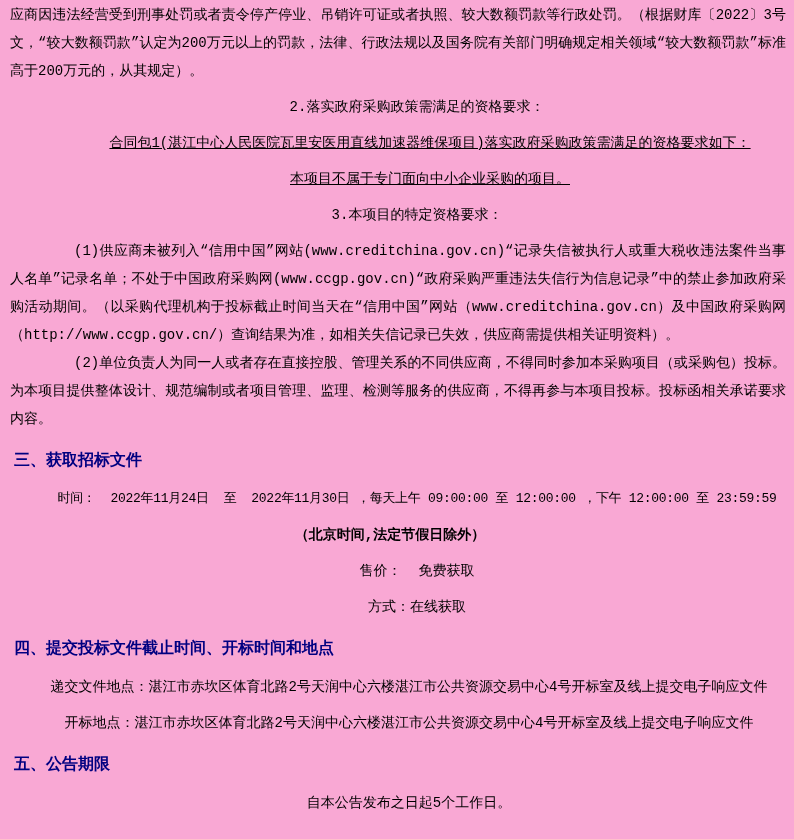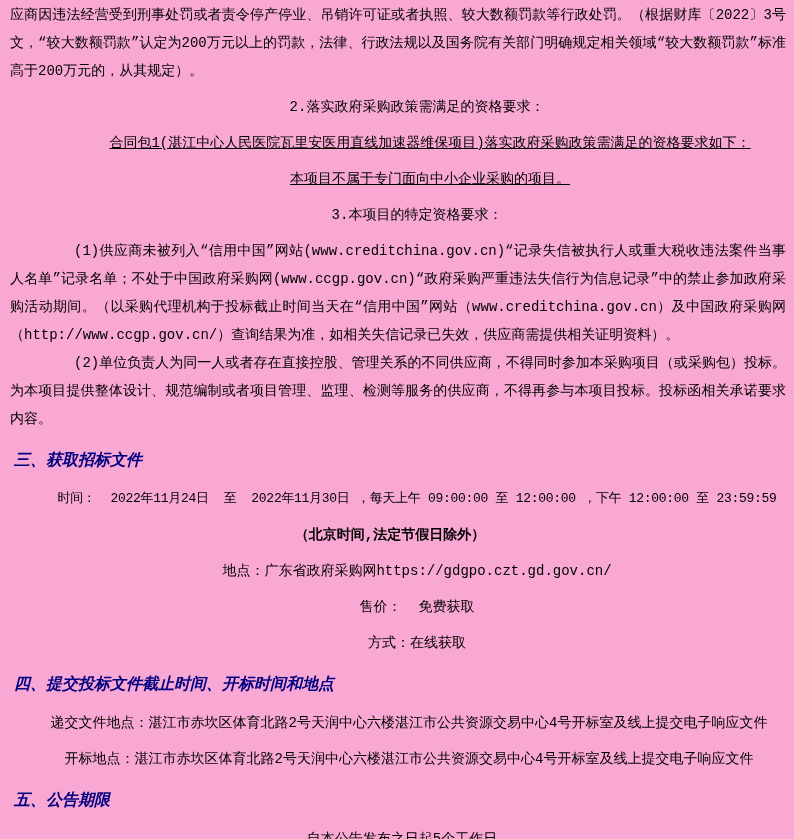--- a/index.html
+++ b/index.html
@@ -43,21 +43,20 @@
     letter-spacing: -0.3px;       
   }
   .sec-head {
     margin: 13px 0 11px 0;
     padding-left: 4px;
     font-family: "Liberation Sans", sans-serif;
     font-weight: bold;
     font-size: 16px;
     line-height: 28px;
     color: #000080;               
-    font-style: italic;
   }
 </style>
 </head>
 <body>
 
 <div class="page">
 
   <p class="para">应商因违法经营受到刑事处罚或者责令停产停业、吊销许可证或者执照、较大数额罚款等行政处罚。（根据财库〔2022〕3号文，“较大数额罚款”认定为200万元以上的罚款，法律、行政法规以及国务院有关部门明确规定相关领域“较大数额罚款”标准高于200万元的，从其规定）。</p>
 
   <div class="line ind3">2.落实政府采购政策需满足的资格要求：</div>
@@ -72,21 +71,20 @@
   <p class="pfirst">(1)供应商未被列入“信用中国”网站(www.creditchina.gov.cn)“记录失信被执行人或重大税收违法案件当事人名单”记录名单；不处于中国政府采购网(www.ccgp.gov.cn)“政府采购严重违法失信行为信息记录”中的禁止参加政府采购活动期间。（以采购代理机构于投标截止时间当天在“信用中国”网站（www.creditchina.gov.cn）及中国政府采购网（http://www.ccgp.gov.cn/）查询结果为准，如相关失信记录已失效，供应商需提供相关证明资料）。</p>
 
   <p class="pfirst">(2)单位负责人为同一人或者存在直接控股、管理关系的不同供应商，不得同时参加本采购项目（或采购包）投标。为本项目提供整体设计、规范编制或者项目管理、监理、检测等服务的供应商，不得再参与本项目投标。投标函相关承诺要求内容。</p>
 
   <div class="sec-head">三、获取招标文件</div>
 
   <div class="line ind3 pre cond">时间：  2022年11月24日  至  2022年11月30日 ，每天上午 09:00:00 至 12:00:00 ，下午 12:00:00 至 23:59:59</div>
 
   <div class="line flush">（北京时间,法定节假日除外）</div>
 
-  <div class="line ind3">地点：广东省政府采购网https://gdgpo.czt.gd.gov.cn/</div>
 
   <div class="line ind3 pre">售价：  免费获取</div>
 
   <div class="line ind3">方式：在线获取</div>
 
   <div class="sec-head">四、提交投标文件截止时间、开标时间和地点</div>
 
 
   <div class="line ind2">递交文件地点：湛江市赤坎区体育北路2号天润中心六楼湛江市公共资源交易中心4号开标室及线上提交电子响应文件</div>
 

